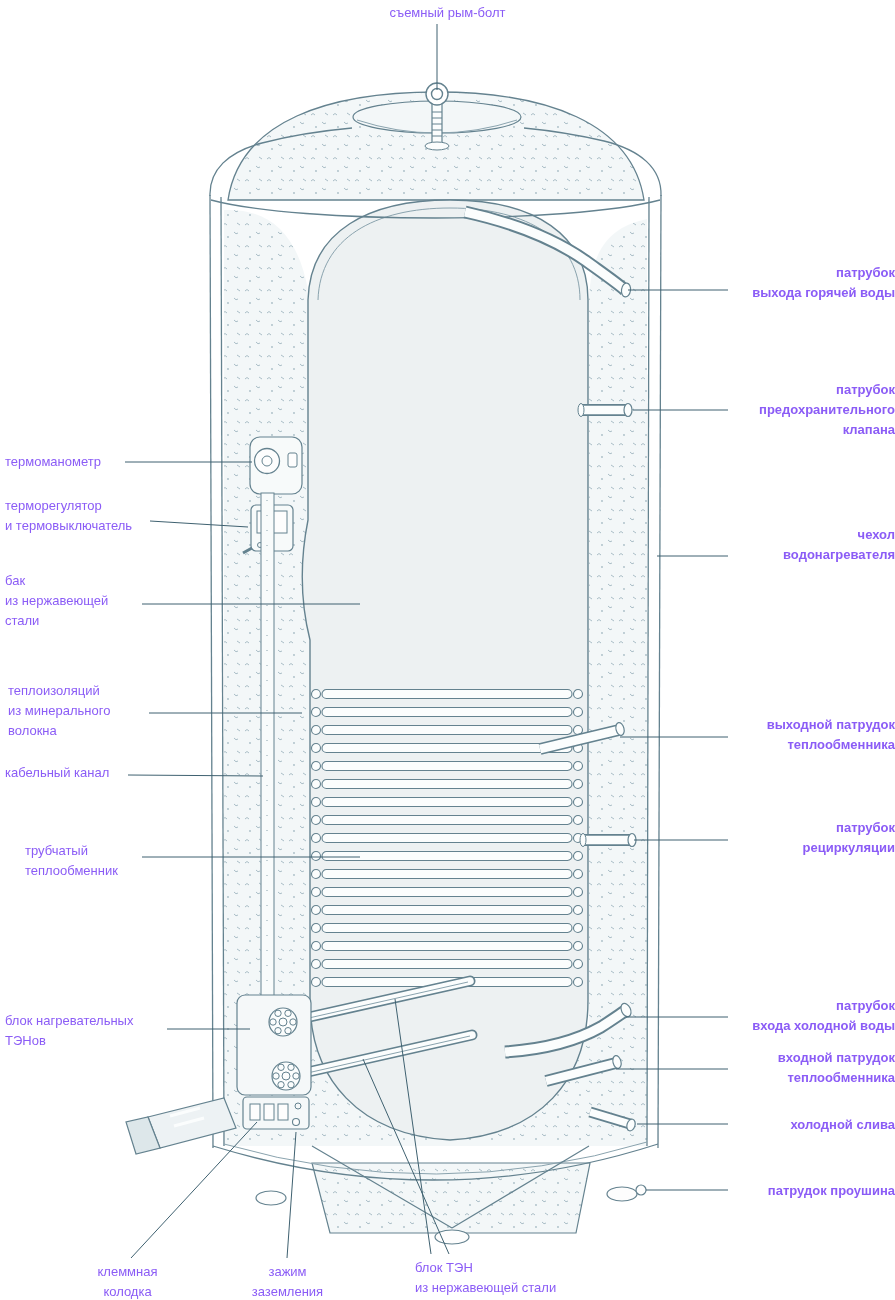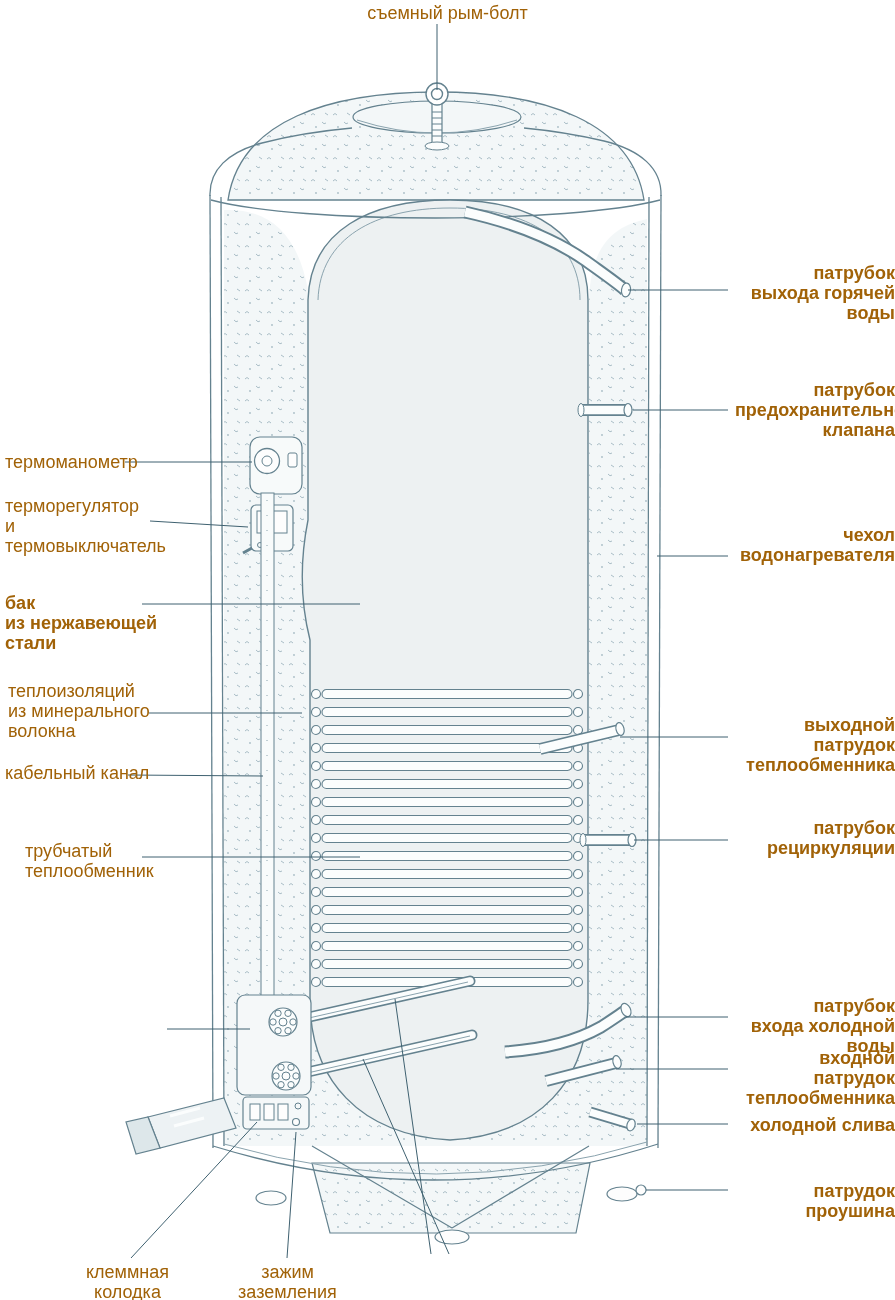--- a/index.html
+++ b/index.html
@@ -6,22 +6,22 @@
   .canvas{
     position:relative;
     width:895px;height:1300px;
     background:#ffffff;
     font-family:"Liberation Sans", sans-serif;
     overflow:hidden;
   }
   .diagram-svg{position:absolute;left:0;top:0;}
   .lbl{
     position:absolute;
-    color:#a16207;
-    font-size:18px;
+    color:#8b5cf6;
+    font-size:13px;
     line-height:20px;
     white-space:pre-line;
   }
   .lbl-right{left:735px;width:160px;text-align:right;font-weight:bold;}
   .lbl-left{left:5px;width:165px;text-align:left;}
   .lbl-center{text-align:center;}
 </style>
 </head>
 <body>
 
@@ -247,28 +247,32 @@
   <div class="lbl lbl-right" style="top:996px;">патрубок
 входа холодной воды</div>
   <div class="lbl lbl-right" style="top:1048px;">входной патрудок
 теплообменника</div>
   <div class="lbl lbl-right" style="top:1115px;">холодной слива</div>
   <div class="lbl lbl-right" style="top:1181px;">патрудок проушина</div>
 
   <div class="lbl lbl-left" style="top:452px;">термоманометр</div>
   <div class="lbl lbl-left" style="top:496px;">терморегулятор
 и термовыключатель</div>
-  <div class="lbl lbl-left" style="top:593px;font-weight:bold;">бак
+  <div class="lbl lbl-left" style="top:571px;">бак
 из нержавеющей
 стали</div>
   <div class="lbl lbl-left" style="top:681px;left:8px;">теплоизоляций
 из минерального
 волокна</div>
   <div class="lbl lbl-left" style="top:763px;">кабельный канал</div>
   <div class="lbl lbl-left" style="top:841px;left:25px;">трубчатый
 теплообменник</div>
+  <div class="lbl lbl-left" style="top:1011px;width:170px;">блок нагревательных
+ТЭНов</div>
 
   <div class="lbl lbl-center" style="left:70px;top:1262px;width:115px;">клеммная
 колодка</div>
   <div class="lbl lbl-center" style="left:230px;top:1262px;width:115px;">зажим
 заземления</div>
+  <div class="lbl" style="left:415px;top:1258px;width:200px;">блок ТЭН
+из нержавеющей стали</div>
 
 </div>
 
 </body></html>

